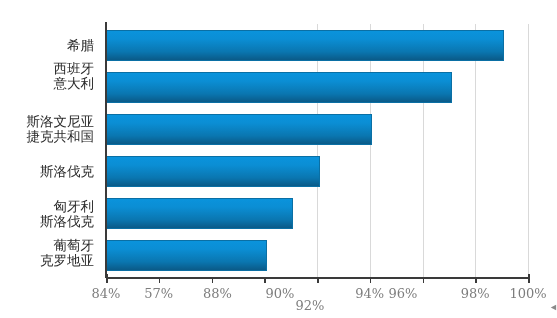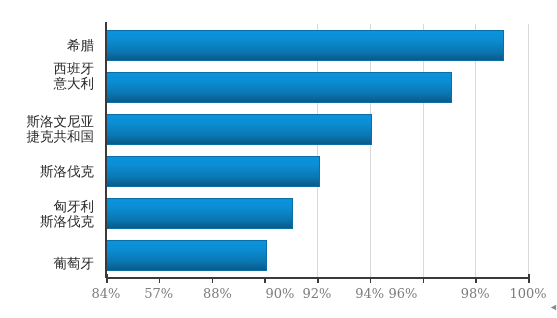--- a/index.html
+++ b/index.html
@@ -131,22 +131,23 @@
         <span>斯洛文尼亚</span>
         <span>捷克共和国</span>
       </div>
       <div class="cat-label" style="top: 126.5px; height: 42.1667px;">
         <span>斯洛伐克</span>
       </div>
       <div class="cat-label" style="top: 168.667px; height: 42.1667px;">
         <span>匈牙利</span>
         <span>斯洛伐克</span>
       </div>
-      <div class="cat-label" style="top: 218px; height: 42.1667px;">
+      <div class="cat-label" style="top: 208px; height: 42.1667px;">
         <span>葡萄牙</span>
+        <span>克罗地亚</span>
       </div>
     </div>
 
   <div id="plot-area">
       <div class="gridline" style="left: 211px;"></div>
       <div class="gridline" style="left: 263.75px;"></div>
       <div class="gridline" style="left: 316.5px;"></div>
       <div class="gridline" style="left: 369.25px;"></div>
       <div class="gridline" style="left: 422px;"></div>
       <div class="bar" title="希腊 99.1%" style="width: 398.262px; top: 5.58333px;"></div>
@@ -167,21 +168,21 @@
   <div id="corner-mark">◄</div>
 <div class="tickmark edge" style="left: 106px;"></div>
     <div class="tick-label" style="left: 106px;">84%</div>
     <div class="tickmark" style="left: 158.75px;"></div>
     <div class="tick-label" style="left: 158.75px;">57%</div>
     <div class="tickmark" style="left: 211.5px;"></div>
     <div class="tick-label" style="left: 211.5px; margin-left: 6px;">88%</div>
     <div class="tickmark" style="left: 264.25px;"></div>
     <div class="tick-label" style="left: 280px;">90%</div>
     <div class="tickmark" style="left: 317px;"></div>
-    <div class="tick-label" style="left: 317px;">92%</div>
+    <div class="tick-label" style="left: 310px; margin-top: 12px;">92%</div>
     <div class="tickmark" style="left: 369.75px;"></div>
     <div class="tick-label" style="left: 369.75px;">94%</div>
     <div class="tickmark" style="left: 422.5px;"></div>
     <div class="tick-label" style="left: 403px;">96%</div>
     <div class="tickmark" style="left: 475.25px;"></div>
     <div class="tick-label" style="left: 475.25px;">98%</div>
     <div class="tickmark edge" style="left: 528px;"></div>
     <div class="tick-label" style="left: 528px;">100%</div>
   </div>
 

